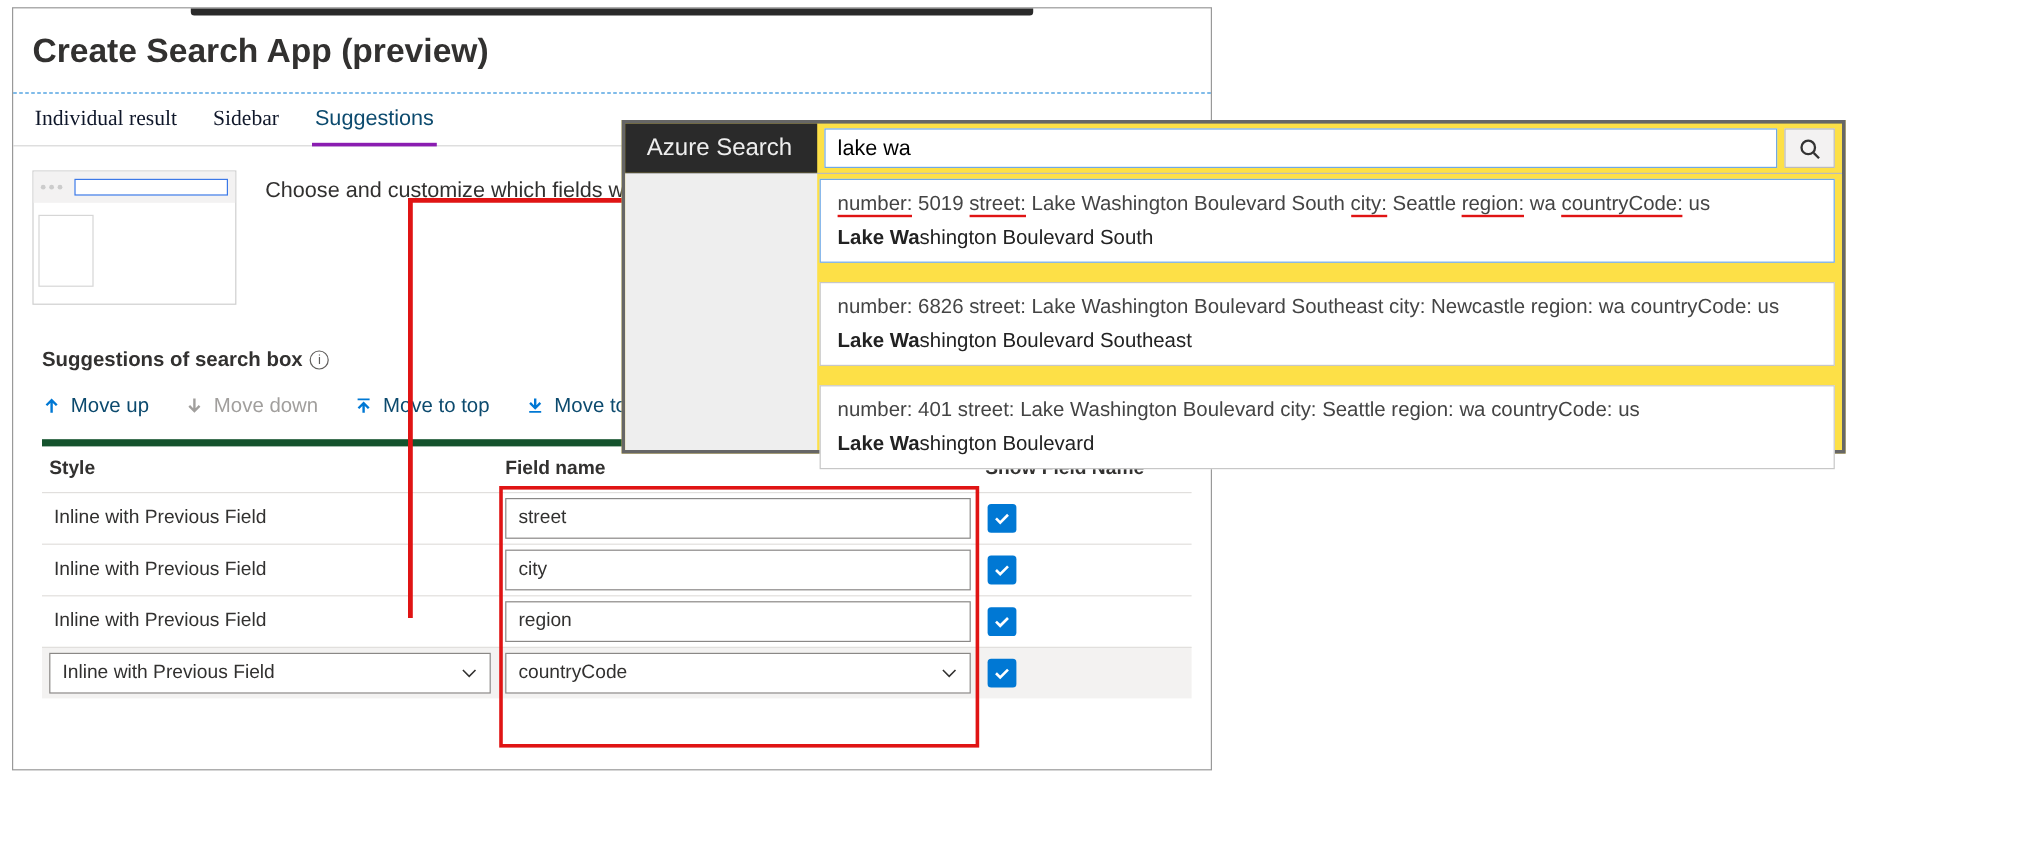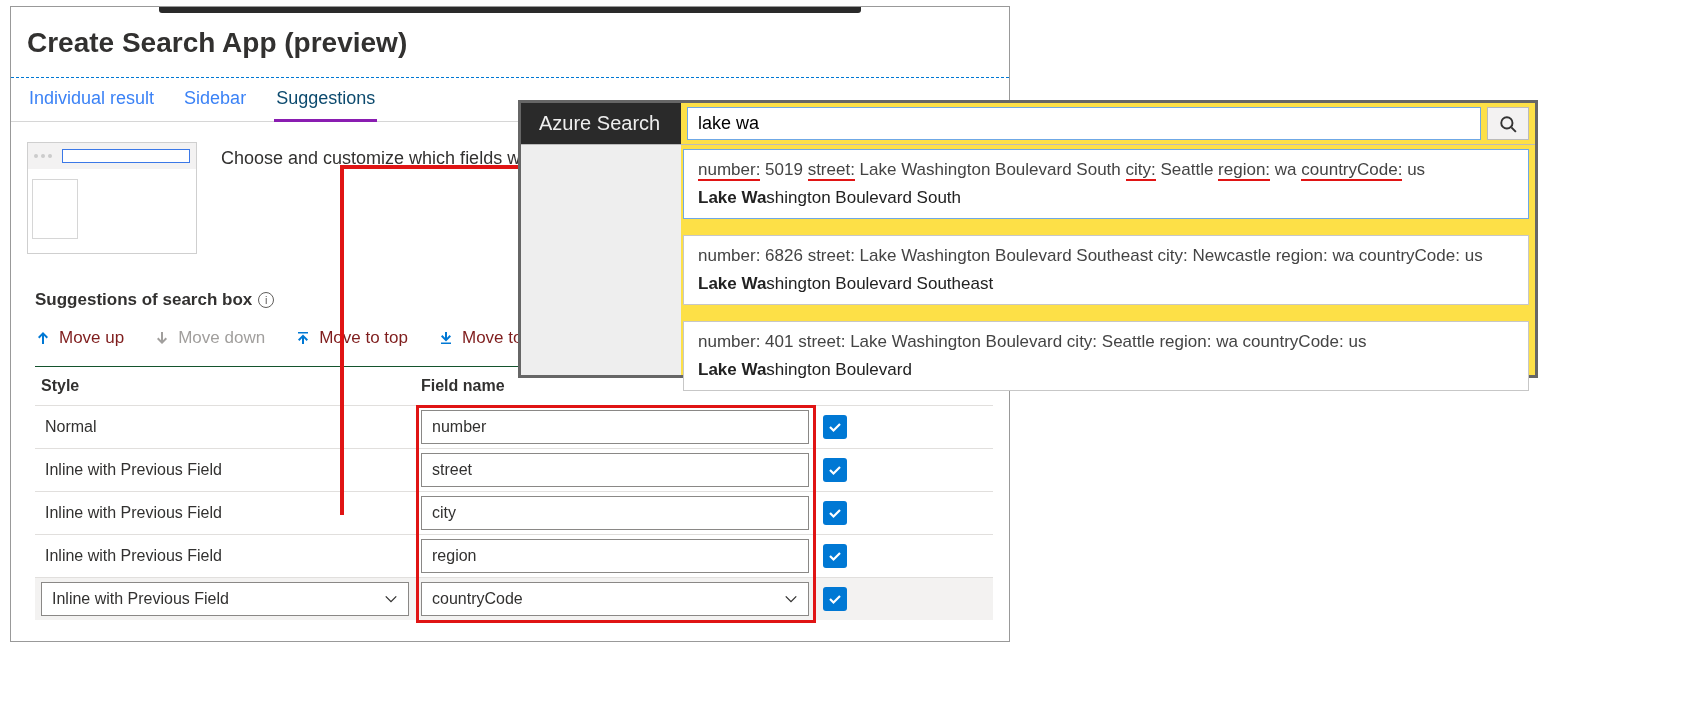--- a/index.html
+++ b/index.html
@@ -42,21 +42,21 @@
       display: flex;
       gap: 26px;
       padding: 10px 16px 0 16px;
       border-bottom: 1px solid #d6d6d6;
     }
     .tab {
       padding: 0 2px 10px 2px;
       font-size: 18px;
       cursor: pointer;
     }
-    .tab-link { color: #3b82f6; }
+    .tab-link { color: #0f172a; font-family: Liberation Serif, serif; }
     .tab-active {
       color: #0c4a6e;
       border-bottom: 3px solid #8a1db1;
       margin-bottom: -1px;
     }
 
     .body-row {
       display: flex;
       align-items: flex-start;
       padding: 20px 16px 0 16px;
@@ -121,37 +121,37 @@
     .toolbar {
       display: flex;
       gap: 30px;
       padding: 18px 24px 0 24px;
       font-size: 17px;
     }
     .tb-btn {
       display: flex;
       align-items: center;
       gap: 8px;
-      color: #7f1d1d;
+      color: #0c4a6e;
       cursor: pointer;
     }
     .tb-disabled { color: #a19f9d; cursor: default; }
     .tb-icon { width: 16px; height: 16px; }
 
     .grid {
       margin: 18px 16px 0 24px;
     }
     .grid-head, .grid-row {
       display: grid;
       grid-template-columns: 380px 400px 170px;
       align-items: center;
       border-top: 1px solid #e1dfdd;
     }
     .grid-head {
-      border-top: 1px solid #14532d;
+      border-top: 6px solid #14532d;
       font-weight: 600;
       font-size: 16px;
     }
     .grid-head > div { padding: 10px 6px; }
     .grid-row { min-height: 42px; }
     .grid-row.selected { background: #f3f2f1; }
     .cell-style { padding-left: 10px; font-size: 16px; }
     .select-wrap {
       margin: 4px 6px;
       height: 34px;
@@ -334,35 +334,20 @@
     </div>
   </div>
 
   <div class="grid">
     <div class="grid-head">
       <div>Style</div>
       <div>Field name</div>
       <div>Show Field Name</div>
     </div>
     <div id="grid-rows">
-        <div class="grid-row">
-          <div class="cell-style">Normal</div>
-          <div>
-            <div class="select-wrap">
-              <span>number</span>
-            </div>
-          </div>
-          <div>
-            <div class="checkbox">
-              <svg viewBox="0 0 16 16">
-                <path d="M3 8 L6.5 11.5 L13 5" stroke="#fff" stroke-width="2.2" fill="none"></path>
-              </svg>
-            </div>
-          </div>
-        </div>
         <div class="grid-row">
           <div class="cell-style">Inline with Previous Field</div>
           <div>
             <div class="select-wrap">
               <span>street</span>
             </div>
           </div>
           <div>
             <div class="checkbox">
               <svg viewBox="0 0 16 16">

